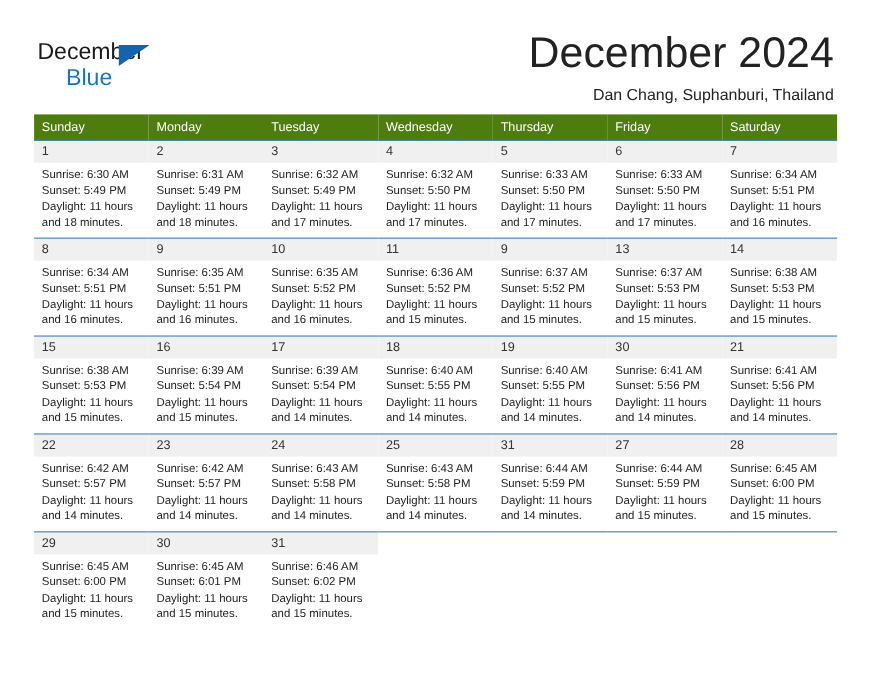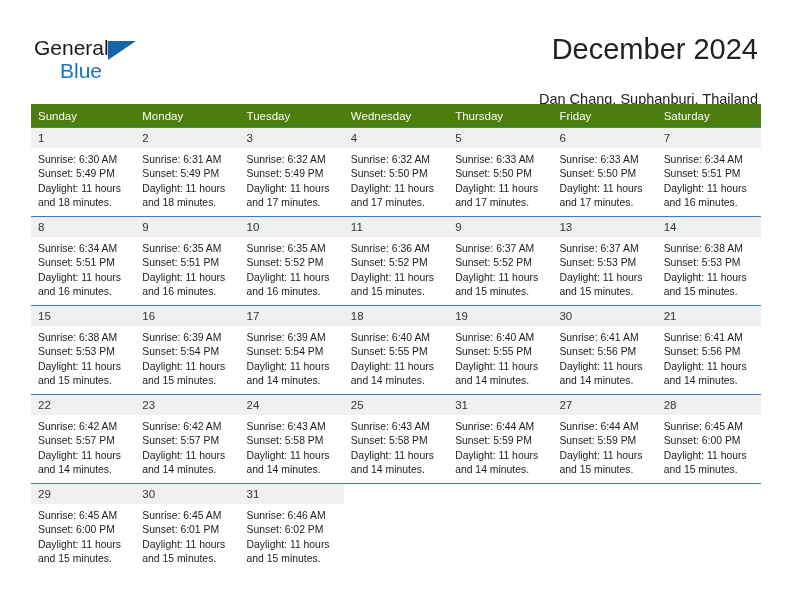--- a/index.html
+++ b/index.html
@@ -62,30 +62,30 @@
     color: #1574c4;
     font-family: "Liberation Sans", sans-serif;
   }
   .title-block {
     position: absolute;
     right: 34px;
     top: 30px;
     text-align: right;
   }
   .month-title {
-    font-size: 29px;
+    font-size: 39px;
     color: #222222;
     line-height: 38px;
     white-space: nowrap;
   }
   .location-subtitle {
     font-size: 14.5px;
     color: #222222;
     line-height: 22px;
-    margin-top: 20px;
+    margin-top: 8px;
     white-space: nowrap;
   }
 
   
   .calendar {
     position: absolute;
     left: 31px;
     top: 104px;
     width: 730px;
     border-collapse: collapse;
@@ -135,21 +135,21 @@
   }
 </style>
 </head>
 <body>
 
 <div class="page">
 
   <div class="header">
 
     <div class="logo">
-      <span class="logo-general">General</span>
+      <span class="logo-general">December</span>
       <span class="logo-triangle"></span>
       <span class="logo-blue">Blue</span>
     </div>
 
     <div class="title-block">
       <div class="month-title">December 2024</div>
       <div class="location-subtitle">Dan Chang, Suphanburi, Thailand</div>
     </div>
 
   </div>

